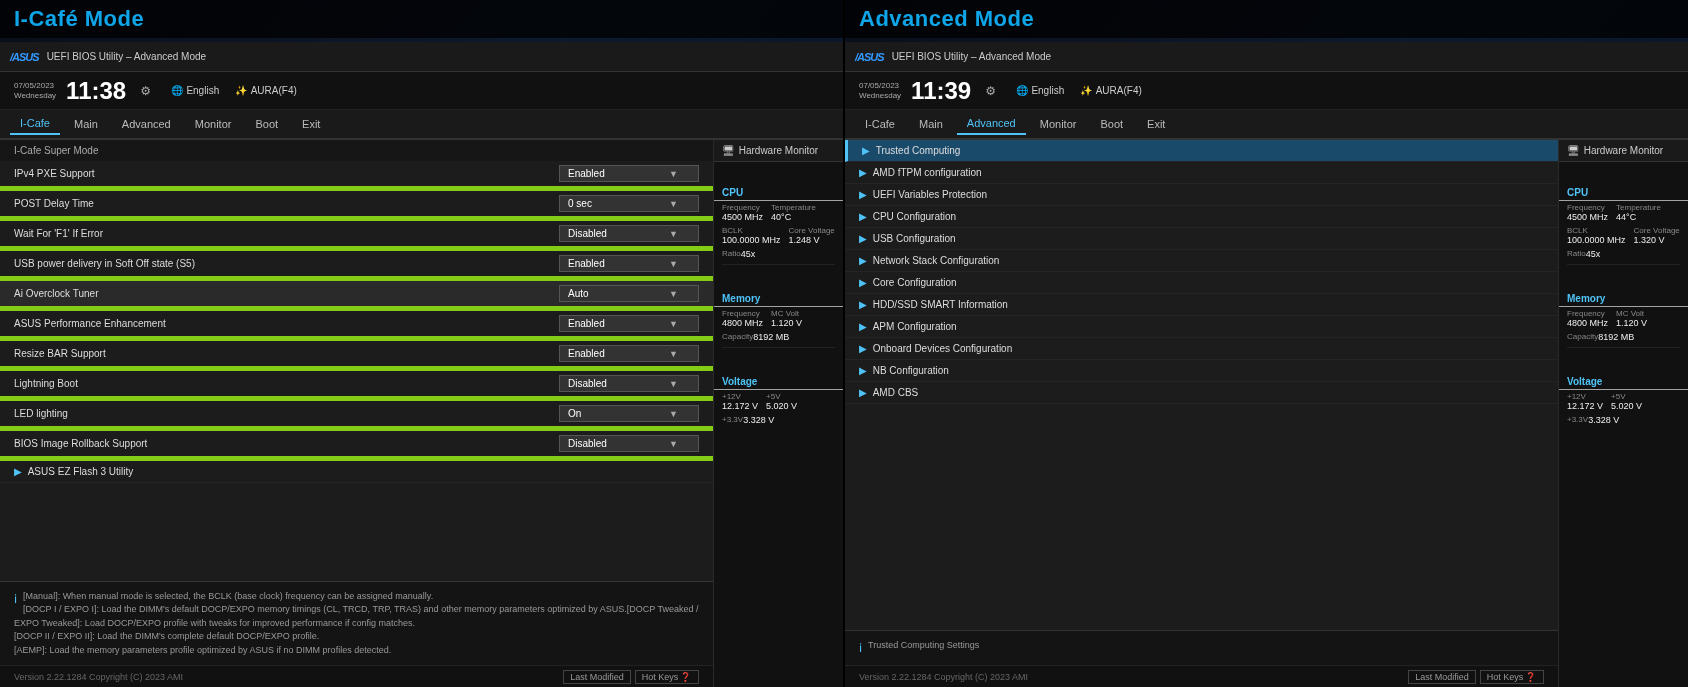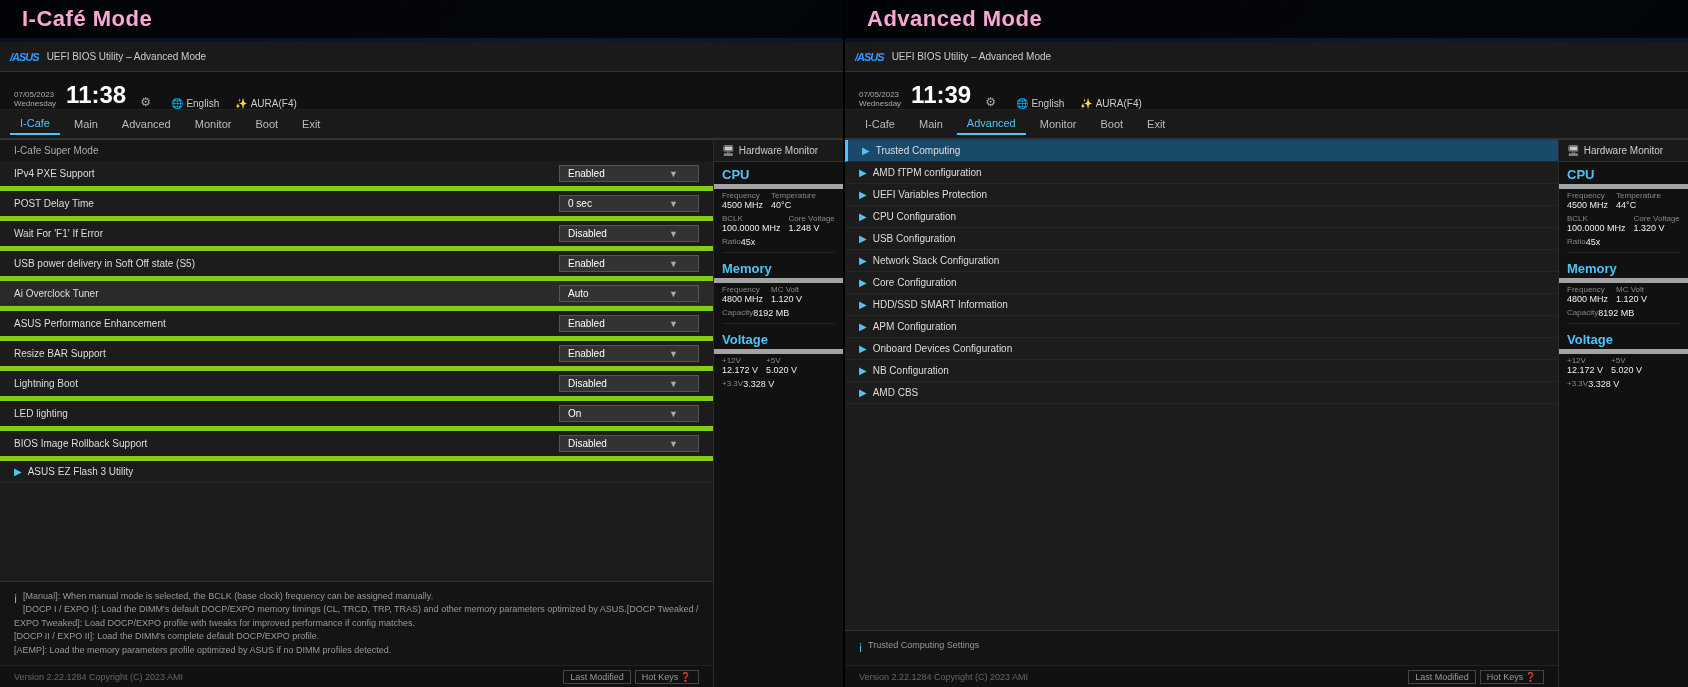--- a/index.html
+++ b/index.html
@@ -30,24 +30,24 @@
       overflow: hidden;
     }
 
     
     .panel-title-bar {
       position: absolute;
       top: 0;
       left: 0;
       right: 0;
       background: rgba(0,0,0,0.75);
-      color: #f9a8d4;
+      color: #0ea5e9;
       font-size: 22px;
       font-weight: 700;
-      padding: 6px 14px 6px 22px;
+      padding: 6px 14px 6px 14px;
       z-index: 10;
       letter-spacing: 0.5px;
     }
 
     
     .panel-bg {
       position: absolute;
       top: 0; left: 0; right: 0; bottom: 0;
       background: linear-gradient(135deg, #0a0e1a 0%, #0d1a2e 40%, #091428 70%, #0a1220 100%);
       z-index: 0;
@@ -95,21 +95,21 @@
     .bios-title-text {
       color: #ccc;
       font-size: 10px;
     }
 
     
     .bios-timebar {
       background: #111;
       height: 38px;
       display: flex;
-      align-items: flex-end;
+      align-items: center;
       padding: 0 14px;
       border-bottom: 1px solid #222;
       flex-shrink: 0;
       gap: 10px;
     }
 
     .bios-time {
       color: white;
       font-size: 24px;
       font-weight: 700;
@@ -325,24 +325,25 @@
       color: #ccc;
       font-size: 10px;
       display: flex;
       align-items: center;
       gap: 4px;
       border-bottom: 1px solid #333;
     }
 
     .hw-section-title {
       color: #4fc3f7;
-      font-size: 13px;
+      font-size: 10px;
       font-weight: bold;
       padding: 5px 8px 2px;
-      border-bottom: 5px solid #a3a3a3;
+      border-bottom: 1px solid #a3a3a3;
+      margin-top: 20px;
     }
 
     .hw-row {
       padding: 2px 8px;
       display: flex;
       flex-direction: row;
     }
 
     .hw-label {
       color: #888;

